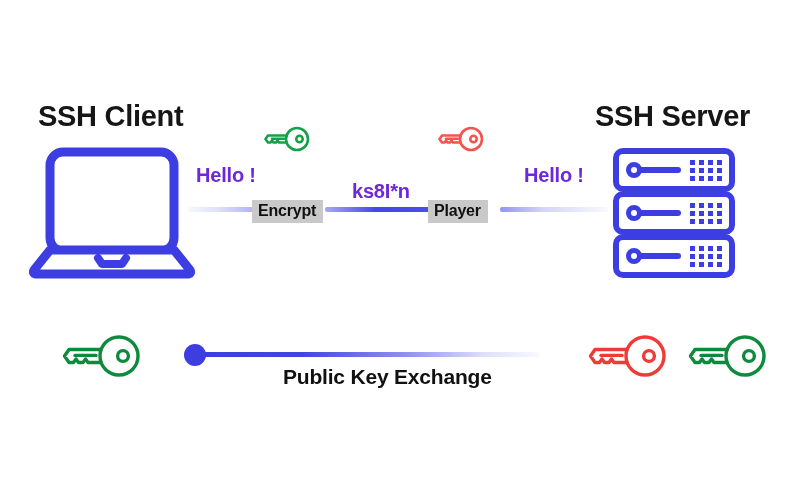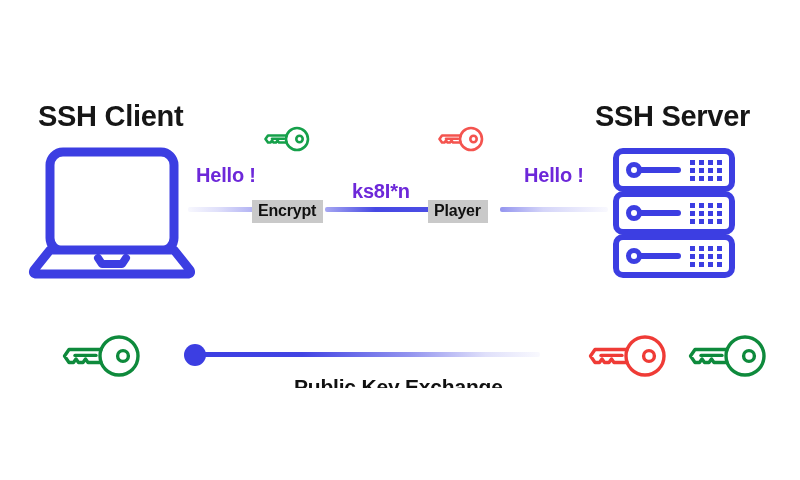--- a/index.html
+++ b/index.html
@@ -232,21 +232,21 @@
         <path d="M39 19.5 L7 19.5 L2.5 26 L7 32.5 L11.5 32.5 L14 29 L16.5 32.5 L21 32.5 L23.5 29 L26 32.5 L39 32.5"></path>
         <path d="M13 25.4 L34 25.4"></path>
       </g>
     </svg>
   </div>
 
   <div class="abs wire-dot" style="left:184px; top:344px;"></div>
 
   <div class="abs wire wire-exchange" style="left:200px; top:352px; width:340px;"></div>
 
-  <div class="abs exchange-caption" style="left:283px; top:375px;margin-left:11px;">Public Key Exchange</div>
+  <div class="abs exchange-caption" style="left:283px; top:365px;">Public Key Exchange</div>
 
   <div class="abs" style="left:588px; top:330px;">
     <svg width="82" height="52" viewBox="0 0 82 52" fill="none" aria-hidden="true">
       <g stroke="#ef3b36" stroke-width="3.4" fill="none" stroke-linejoin="round" stroke-linecap="round">
         <circle cx="57" cy="26" r="19"></circle>
         <circle cx="61" cy="26" r="5.4"></circle>
         <path d="M39 19.5 L7 19.5 L2.5 26 L7 32.5 L11.5 32.5 L14 29 L16.5 32.5 L21 32.5 L23.5 29 L26 32.5 L39 32.5"></path>
         <path d="M13 25.4 L34 25.4"></path>
       </g>
     </svg>

